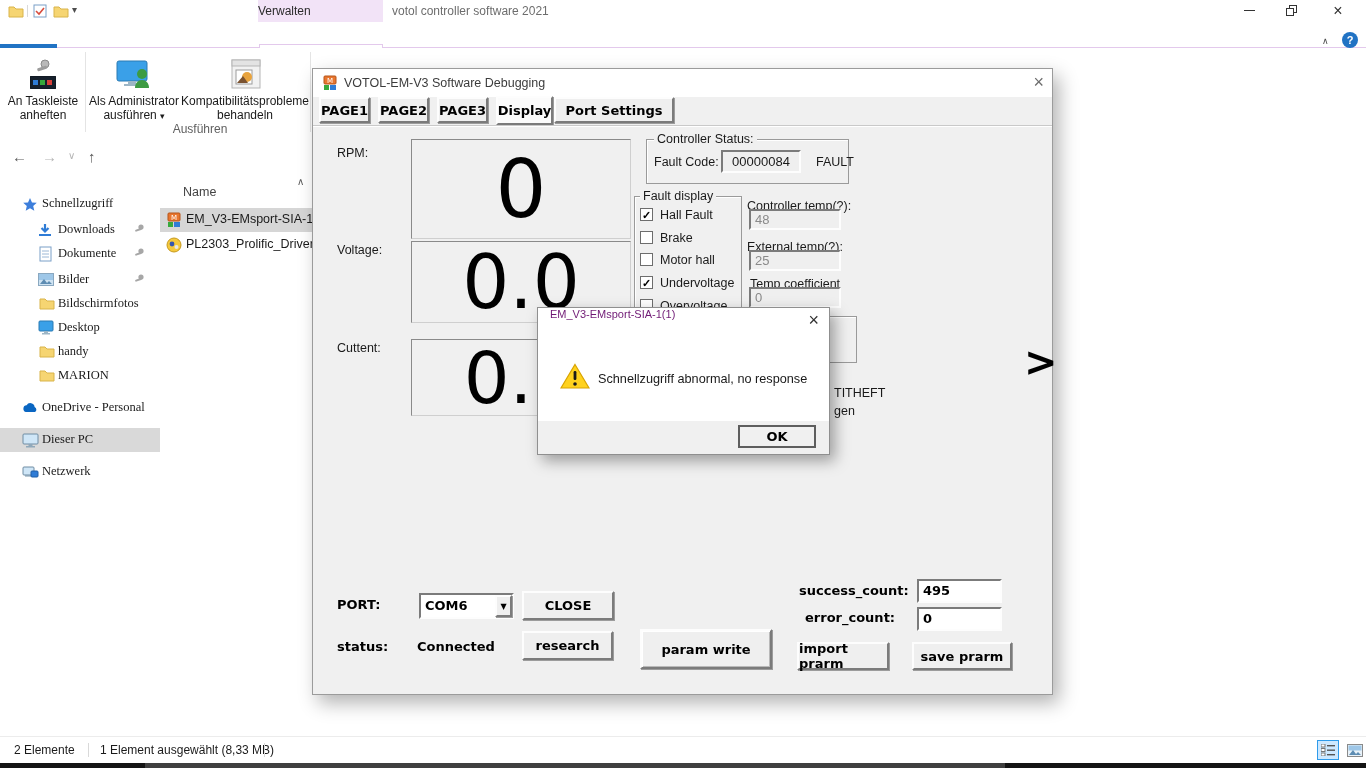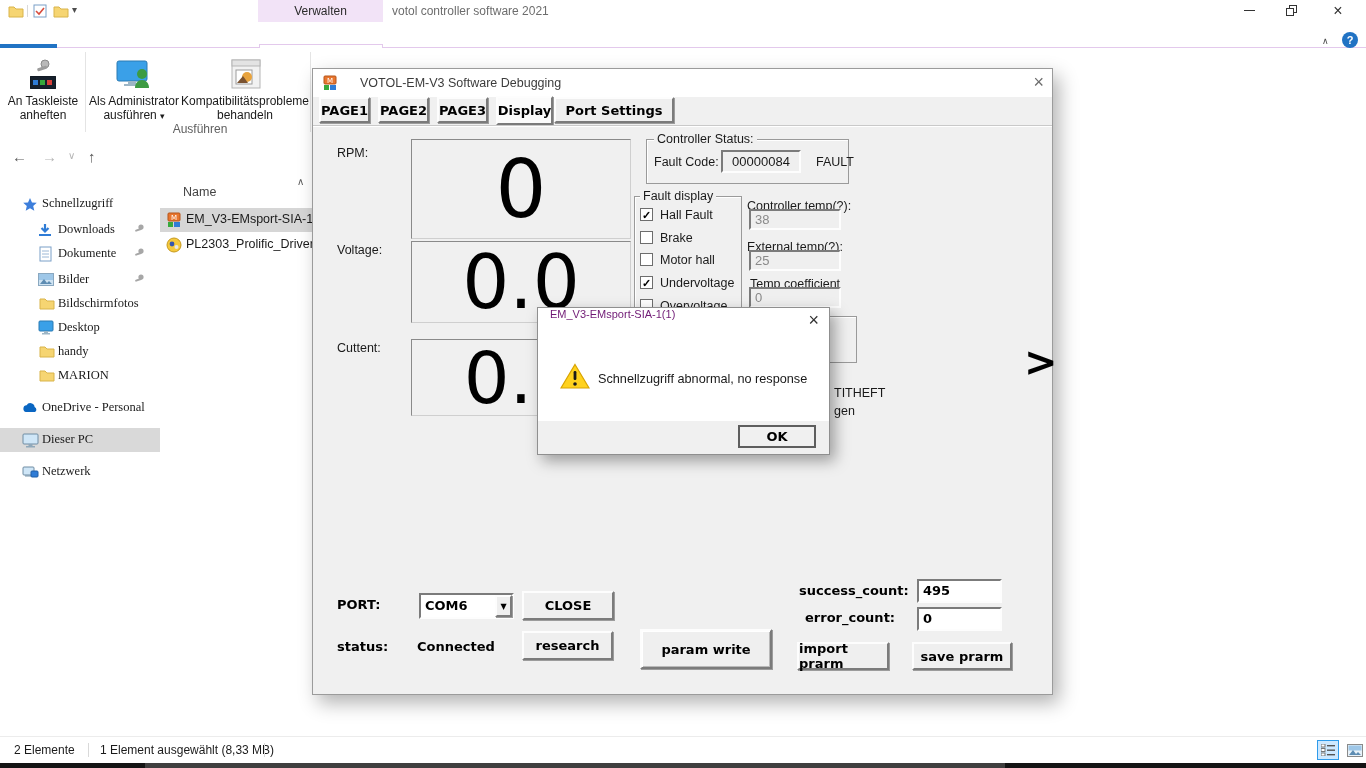--- a/index.html
+++ b/index.html
@@ -5,21 +5,21 @@
   * { margin:0; padding:0; box-sizing:border-box; }
   html,body { width:1366px; height:768px; overflow:hidden; }
   body { font-family:"Liberation Sans", sans-serif; background:#fff; position:relative; }
   .abs { position:absolute; }
   .txt { white-space:nowrap; }
 
   
   #titlebar { left:0; top:0; width:1366px; height:22px; background:#fff; }
   .qa-icon { top:4px; height:14px; }
   #verwalten-tab { left:258px; top:0; width:125px; height:22px; background:#f2e3f7; color:#2b2b2b;
-    font-size:12px; text-align:center; line-height:22px; }
+    font-size:12px; text-align:left; line-height:22px; }
   #win-title { left:392px; top:4px; font-size:12px; color:#6d6d6d; }
   .wbtn { top:0; width:44px; height:30px; color:#333; text-align:center; }
   #ribbon-tabs { left:0; top:22px; width:1366px; height:26px; background:#fff; border-bottom:1px solid #e3c9ec; }
   .rtab { top:22px; height:26px; line-height:26px; font-size:12px; color:#1a1a1a; text-align:center; }
   #tab-datei { background:#2173c4; color:#fff; }
   #tab-anwendungstools { background:#fff; border:1px solid #e3c9ec; border-bottom:none; }
   #ribbon { left:0; top:48px; width:1366px; height:90px; background:#fff; }
   .ribbon-btn { text-align:center; font-size:12px; color:#1a1a1a; line-height:14px; }
   .rb-divider { top:52px; width:1px; height:80px; background:#e4e4e4; }
   #ribbon-group-label { font-size:12px; color:#5f5f5f; }
@@ -63,21 +63,21 @@
   .cbox { width:13px; height:13px; background:#fff; border:1px solid #6d6d6d; position:absolute;
     font-size:11px; font-weight:bold; line-height:12px; text-align:center; color:#000; }
   .displaybox { border:1px solid #8a8a8a; border-right-color:#cfcfcf; border-bottom-color:#cfcfcf; background:#f0f0f0;
     display:flex; align-items:center; justify-content:center; }
   .tempfield { color:#8a8a8a; font-size:13px; padding:1px 4px; }
 
   
   #dialog { left:312px; top:68px; width:741px; height:627px; background:#f0f0f0;
     border:1px solid #9b9b9b; box-shadow:6px 8px 18px rgba(0,0,0,.30); }
   #dlg-titlebar { left:0; top:0; width:739px; height:28px; background:#fff; }
-  #dlg-title { left:31px; top:7px; font-size:12.5px; color:#3c3c3c;margin-left:16px; }
+  #dlg-title { left:31px; top:7px; font-size:12.5px; color:#3c3c3c; }
   #dlg-close { right:8px; top:3px; font-size:18px; color:#6d6d6d; }
   #dlg-tabline { left:0; top:56px; width:739px; height:2px; border-top:1px solid #c9c9c9; border-bottom:1px solid #fff; }
 
   
   #msgbox { left:537px; top:307px; width:293px; height:148px; background:#fff;
     border:1px solid #8f8f8f; box-shadow:5px 6px 14px rgba(0,0,0,.35); z-index:30; }
   #msg-footer { left:0; top:113px; width:291px; height:33px; background:#f0f0f0; }
   #msg-ok { left:200px; top:4px; width:78px; height:23px; background:#f0f0f0;
     border:2px solid #5e5e5e; font-size:13px; font-weight:bold; text-align:center; line-height:19px;
     font-family:"DejaVu Sans", sans-serif; }
@@ -380,21 +380,21 @@
   <span class="cbox" style="left:327px;top:162px"></span>
   <span class="abs dlabel" style="left:347px;top:162px">Brake</span>
   <span class="cbox" style="left:327px;top:184px"></span>
   <span class="abs dlabel" style="left:347px;top:184px">Motor hall</span>
   <span class="cbox" style="left:327px;top:207px">✓</span>
   <span class="abs dlabel" style="left:347px;top:207px">Undervoltage</span>
   <span class="cbox" style="left:327px;top:230px"></span>
   <span class="abs dlabel" style="left:347px;top:230px">Overvoltage</span>
 
   <span class="abs dlabel" style="left:434px;top:130px">Controller temp(?):</span>
-  <div class="abs sunken tempfield" style="left:436px;top:140px;width:92px;height:21px">38</div>
+  <div class="abs sunken tempfield" style="left:436px;top:140px;width:92px;height:21px">48</div>
   <span class="abs dlabel" style="left:434px;top:171px">External temp(?):</span>
   <div class="abs sunken tempfield" style="left:436px;top:181px;width:92px;height:21px">25</div>
   <span class="abs dlabel" style="left:437px;top:208px">Temp coefficient</span>
   <div class="abs sunken tempfield" style="left:436px;top:218px;width:92px;height:21px">0</div>
 
   <div class="abs grpbox" style="left:465px;top:247px;width:79px;height:47px"></div>
   <span class="abs dlabel" style="left:521px;top:317px">TITHEFT</span>
   <span class="abs dlabel" style="left:521px;top:335px">gen</span>
 
   <span class="abs" style="left:711px;top:270px;font-size:40px;font-weight:600;color:#000;font-family:'DejaVu Sans',sans-serif">&gt;</span>

